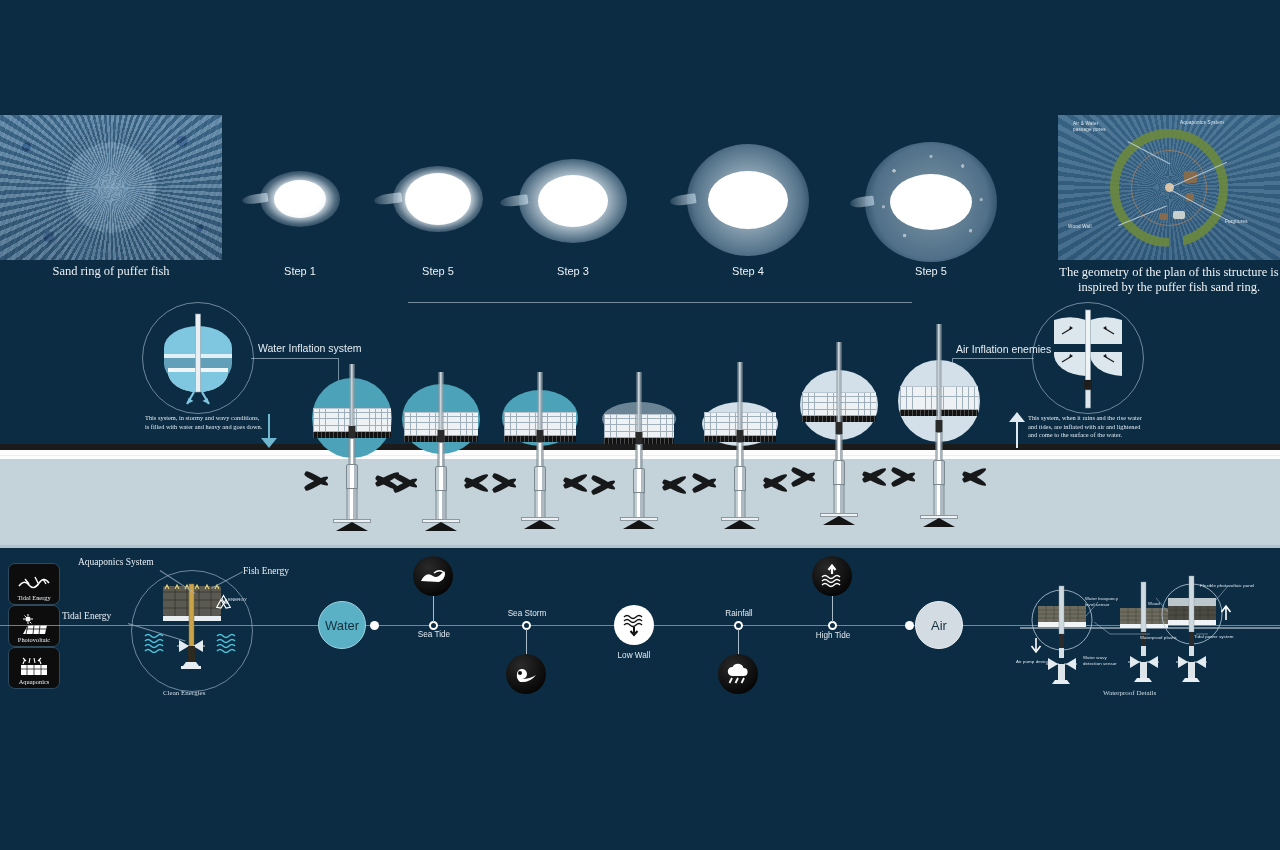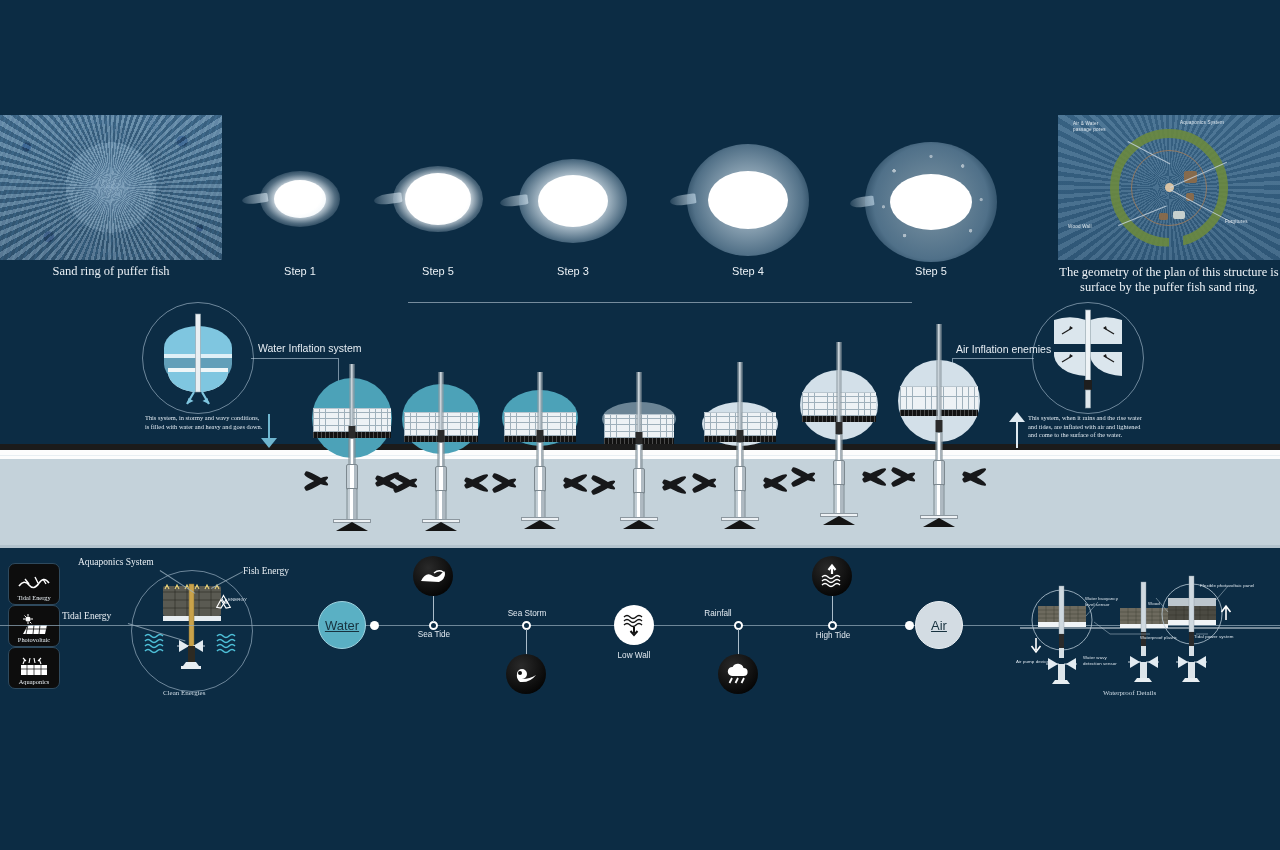--- a/index.html
+++ b/index.html
@@ -158,21 +158,21 @@
   .base-plate{ position:absolute; left:50%; transform:translateX(-50%); width:38px; height:4px;
                background:#eef2f5; border:.6px solid #8c979f; }
   .arrow-col{ position:absolute; width:2px; background:#6fb6cf; }
   .arrow-head{ position:absolute; width:0; height:0; border-left:8px solid transparent;
                border-right:8px solid transparent; }
 
   
   .bottom{ position:absolute; left:0; top:548px; width:1280px; height:302px; background:#0c2c44; }
   .tl-axis{ position:absolute; left:0; top:625px; width:1280px; height:1px; background:#8fa6b6; opacity:.75; }
   .bubble{ position:absolute; border-radius:50%; display:flex; align-items:center;
-           justify-content:center; font-size:13px; color:#17323f;text-decoration:underline; }
+           justify-content:center; font-size:13px; color:#17323f; }
   .dot-sm{ position:absolute; width:9px; height:9px; border-radius:50%; background:#fff; }
   .node{ position:absolute; width:9px; height:9px; border-radius:50%;
          background:#0c2c44; border:2px solid #ffffff; }
   .stem{ position:absolute; width:1px; background:#aabcc9; }
   .ticon{ position:absolute; width:40px; height:40px; border-radius:50%;
           display:flex; align-items:center; justify-content:center; }
   .ticon.dark{ background:radial-gradient(circle at 38% 30%, #2a2a2a, #050505 78%); }
   .ticon.light{ background:#ffffff; }
   .tlbl{ position:absolute; font-size:8.2px; color:#e2eaf1; text-align:center; white-space:nowrap; }
 
@@ -254,21 +254,21 @@
   <div class="glabel" style="left:1073px;top:121px;">
     <span>Air &amp; Water</span><br>
     <span>passage pores</span>
   </div>
   <div class="glabel" style="left:1180px;top:120px;">Aquaponics System</div>
   <div class="glabel" style="left:1068px;top:224px;">Wood Wall</div>
   <div class="glabel" style="left:1225px;top:219px;">Furnitures</div>
 
   <div class="geom-cap">
     <span>The geometry of the plan of this structure is</span><br>
-    <span>surface by the puffer fish sand ring.</span>
+    <span>inspired by the puffer fish sand ring.</span>
   </div>
 
   <div class="pfi-rule"></div>
 
   <div class="seabed"></div>
   <div class="foam"></div>
   <div class="sea-top-line"></div>
   <div class="sea"></div>
   <div class="seafloor"></div>
 
@@ -558,21 +558,21 @@
   <div class="tlbl" style="left:603px;top:651px;width:62px;">Low Wall</div>
 
   <div class="node" style="left:734px;top:621px;"></div>
   <div class="stem" style="left:738px;top:629px;height:26px;"></div>
   <div class="ticon dark" style="left:718px;top:654px;">
     <svg width="26" height="22">
       <path d="M7 13 a4.5 4.5 0 0 1 .6 -9 a6 6 0 0 1 11 1 a4 4 0 0 1 0 8 Z" fill="#fff"></path>
       <path d="M7 15 l-2.5 5 M13 15 l-2.5 5 M19 15 l-2.5 5" stroke="#fff" stroke-width="1.8"></path>
     </svg>
   </div>
-  <div class="tlbl" style="left:687px;top:609px;width:62px;">Rainfall</div>
+  <div class="tlbl" style="left:708px;top:609px;width:62px;">Rainfall</div>
 
   <div class="node" style="left:828px;top:621px;"></div>
   <div class="stem" style="left:832px;top:596px;height:26px;"></div>
   <div class="ticon dark" style="left:812px;top:556px;">
     <svg width="26" height="26">
       <path d="M13 3 v8 M9.5 7 l3.5 -4.5 l3.5 4.5" stroke="#fff" stroke-width="2.2" fill="none"></path>
       <g stroke="#fff" stroke-width="1.4" fill="none">
         <path d="M3 14 q3 -3 6 0 t6 0 t6 0"></path>
           <path d="M3 18 q3 -3 6 0 t6 0 t6 0"></path>
           <path d="M3 22 q3 -3 6 0 t6 0 t6 0"></path>

